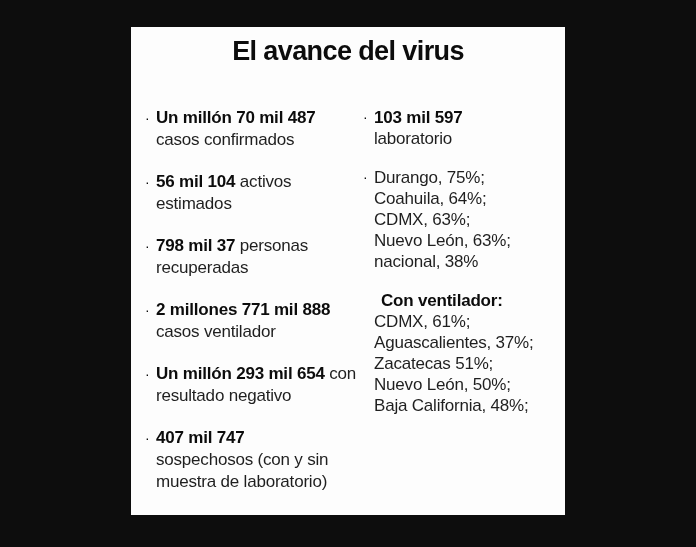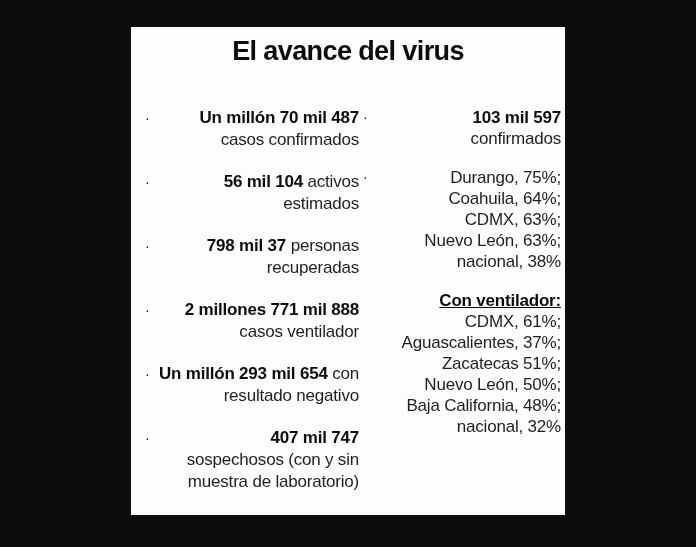--- a/index.html
+++ b/index.html
@@ -44,25 +44,25 @@
     color:var(--text);
   }
   .col-right .item{line-height:21px;margin-bottom:18px;}
   .item:last-child{margin-bottom:0;}
   .bullet{
     flex:none;
     width:11px;
     font-size:14px;
     color:var(--emphasis);
   }
-  .item-text{flex:1;text-align:right;}
+  .item-text{flex:1;}
   .item-text strong{color:var(--emphasis);font-weight:700;}
   .stack strong{display:block;}
   .section-header{font-weight:700;color:var(--emphasis);}
-  .section-header.indented{padding-left:7px;text-decoration:underline;}
+  .section-header.indented{padding-left:7px;}
   .entry{display:block;}
 </style>
 </head>
 <body>
 
 <div class="stage">
   <div class="card">
 
     <h1 class="title">El avance del virus</h1>
 
@@ -117,21 +117,21 @@
       </div>
 
     </div>
 
     <div class="col col-right">
 
       <div class="item">
         <span class="bullet">·</span>
         <p class="item-text stack">
           <strong>103 mil 597</strong>
-          <span>confirmados</span>
+          <span>laboratorio</span>
         </p>
       </div>
 
       <div class="item">
         <span class="bullet">·</span>
         <div class="item-text">
           <span class="entry">Durango, 75%;</span>
           <span class="entry">Coahuila, 64%;</span>
           <span class="entry">CDMX, 63%;</span>
           <span class="entry">Nuevo León, 63%;</span>
@@ -141,20 +141,19 @@
 
       <div class="item">
         <span class="bullet"></span>
         <div class="item-text">
           <span class="entry section-header indented">Con ventilador:</span>
           <span class="entry">CDMX, 61%;</span>
           <span class="entry">Aguascalientes, 37%;</span>
           <span class="entry">Zacatecas 51%;</span>
           <span class="entry">Nuevo León, 50%;</span>
           <span class="entry">Baja California, 48%;</span>
-          <span class="entry">nacional, 32%</span>
         </div>
       </div>
 
     </div>
 
   </div>
 </div>
 
 </body></html>

